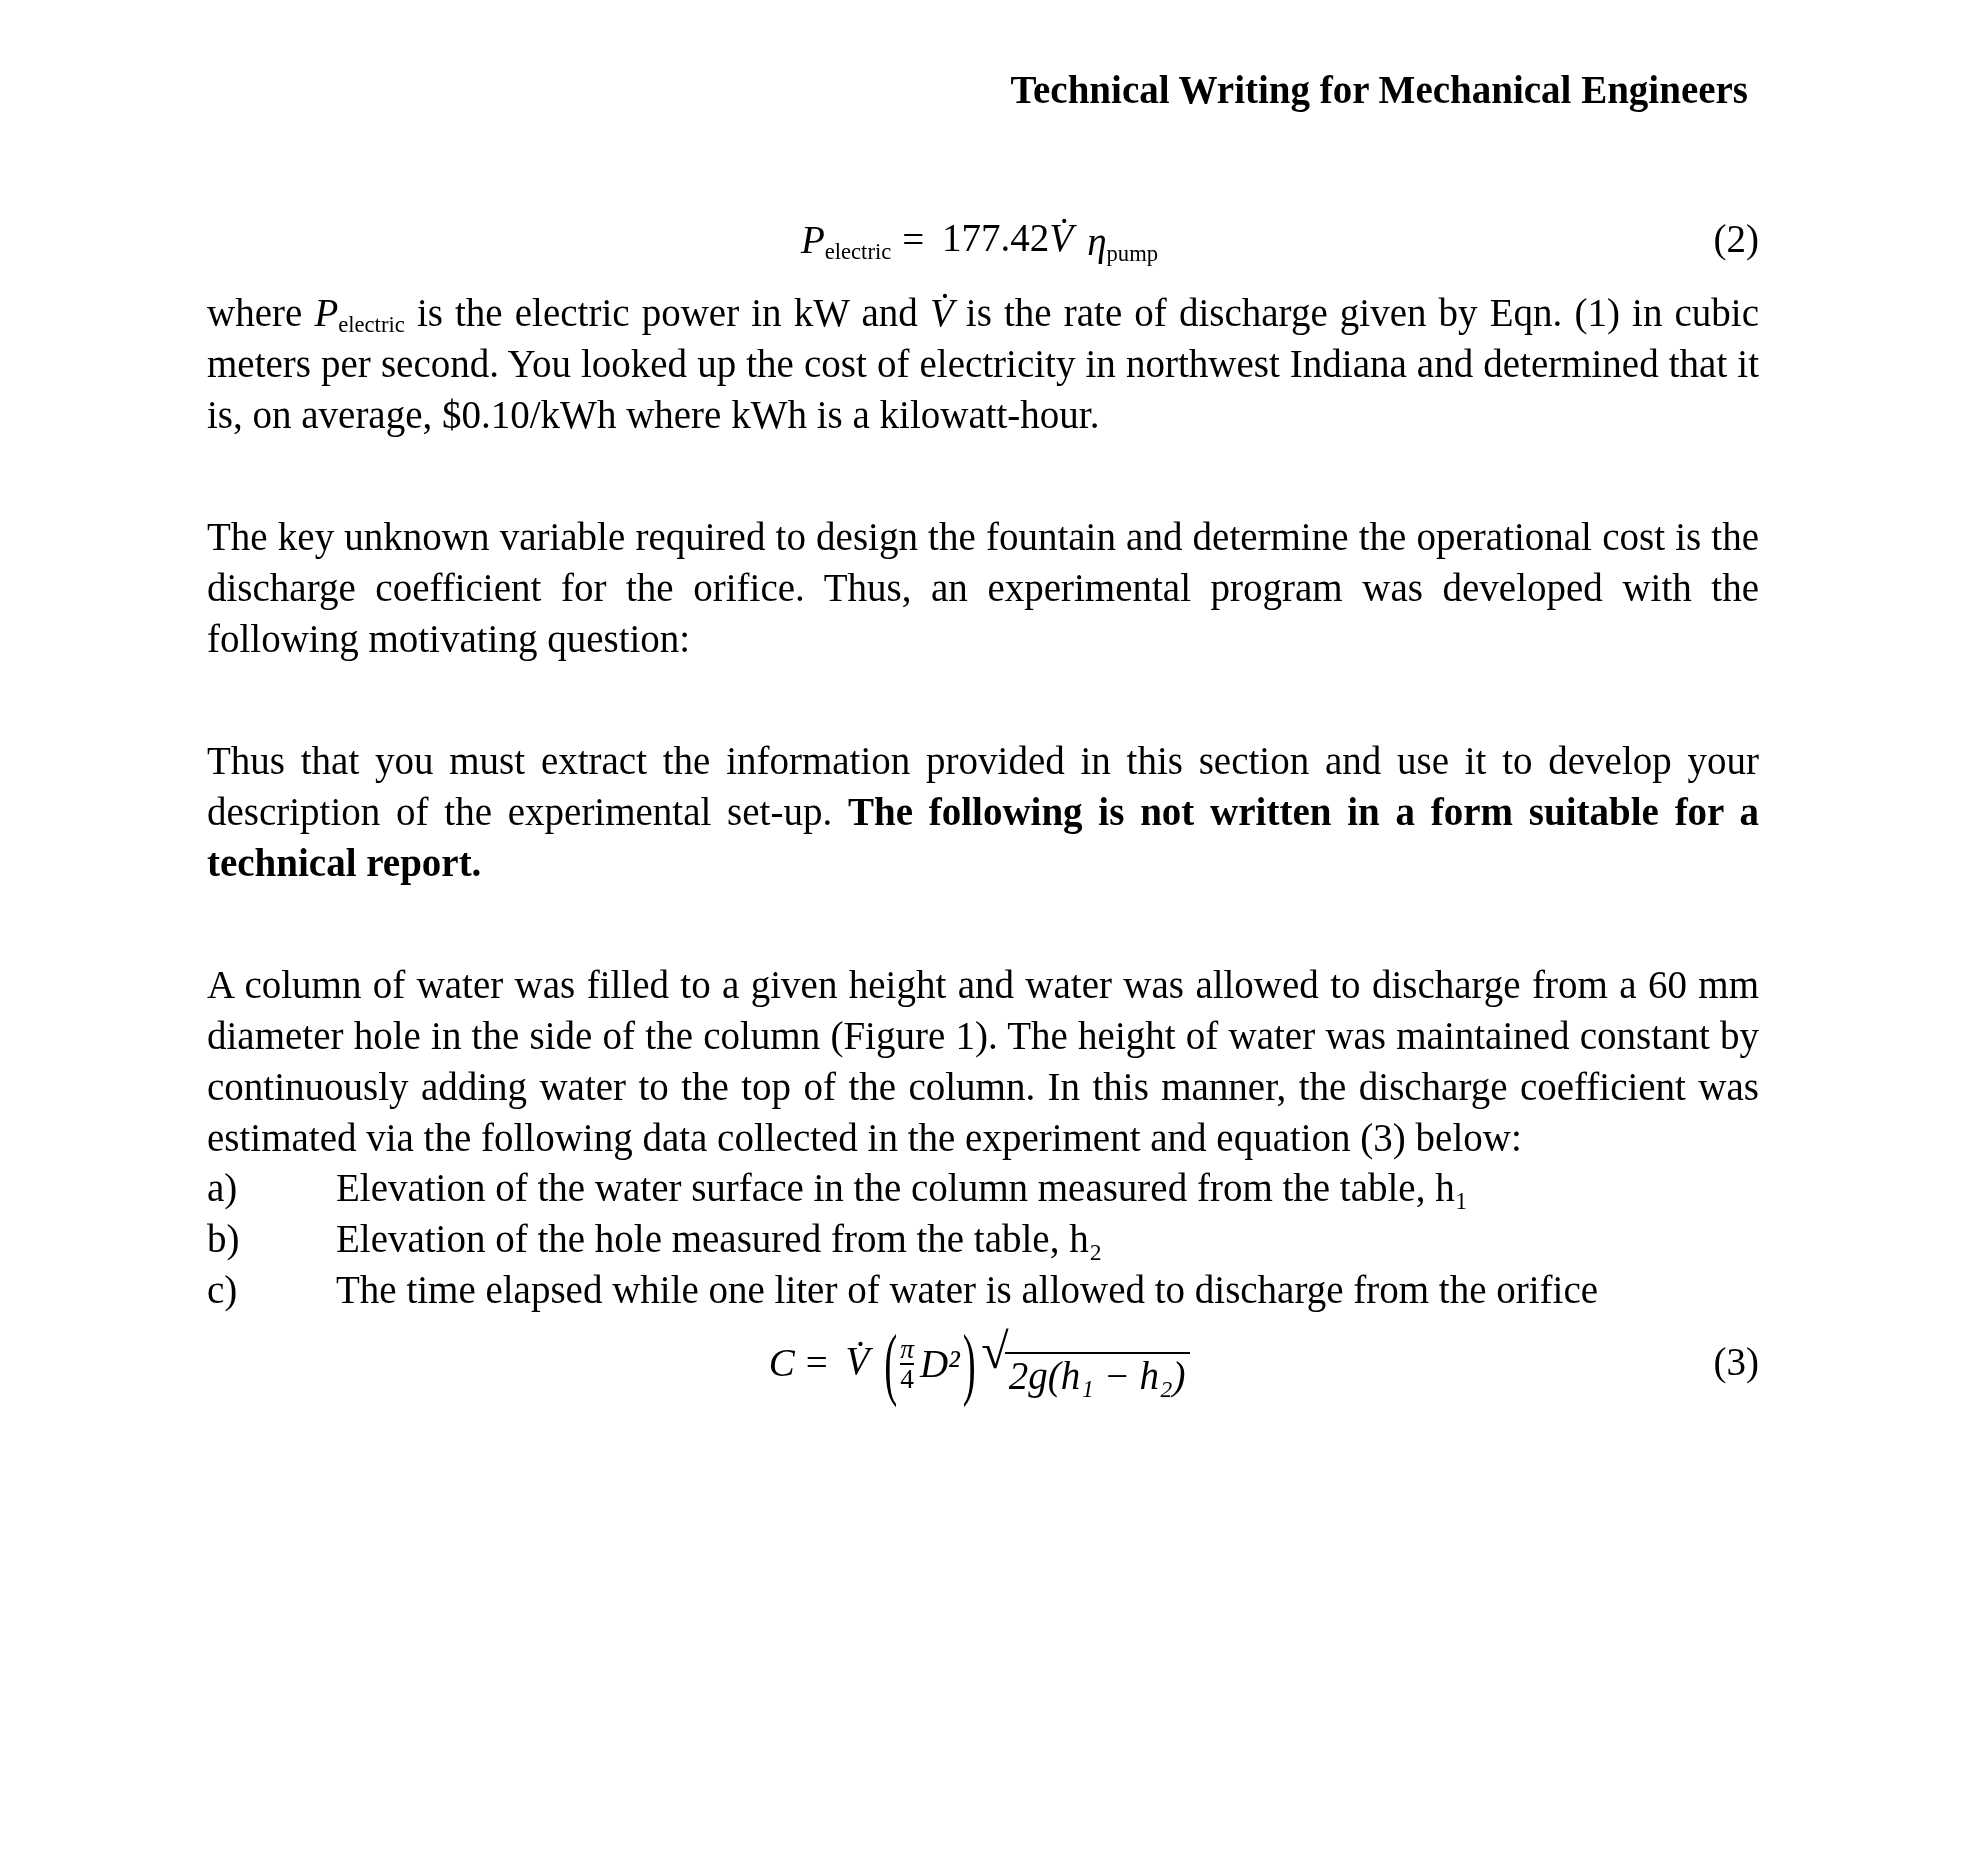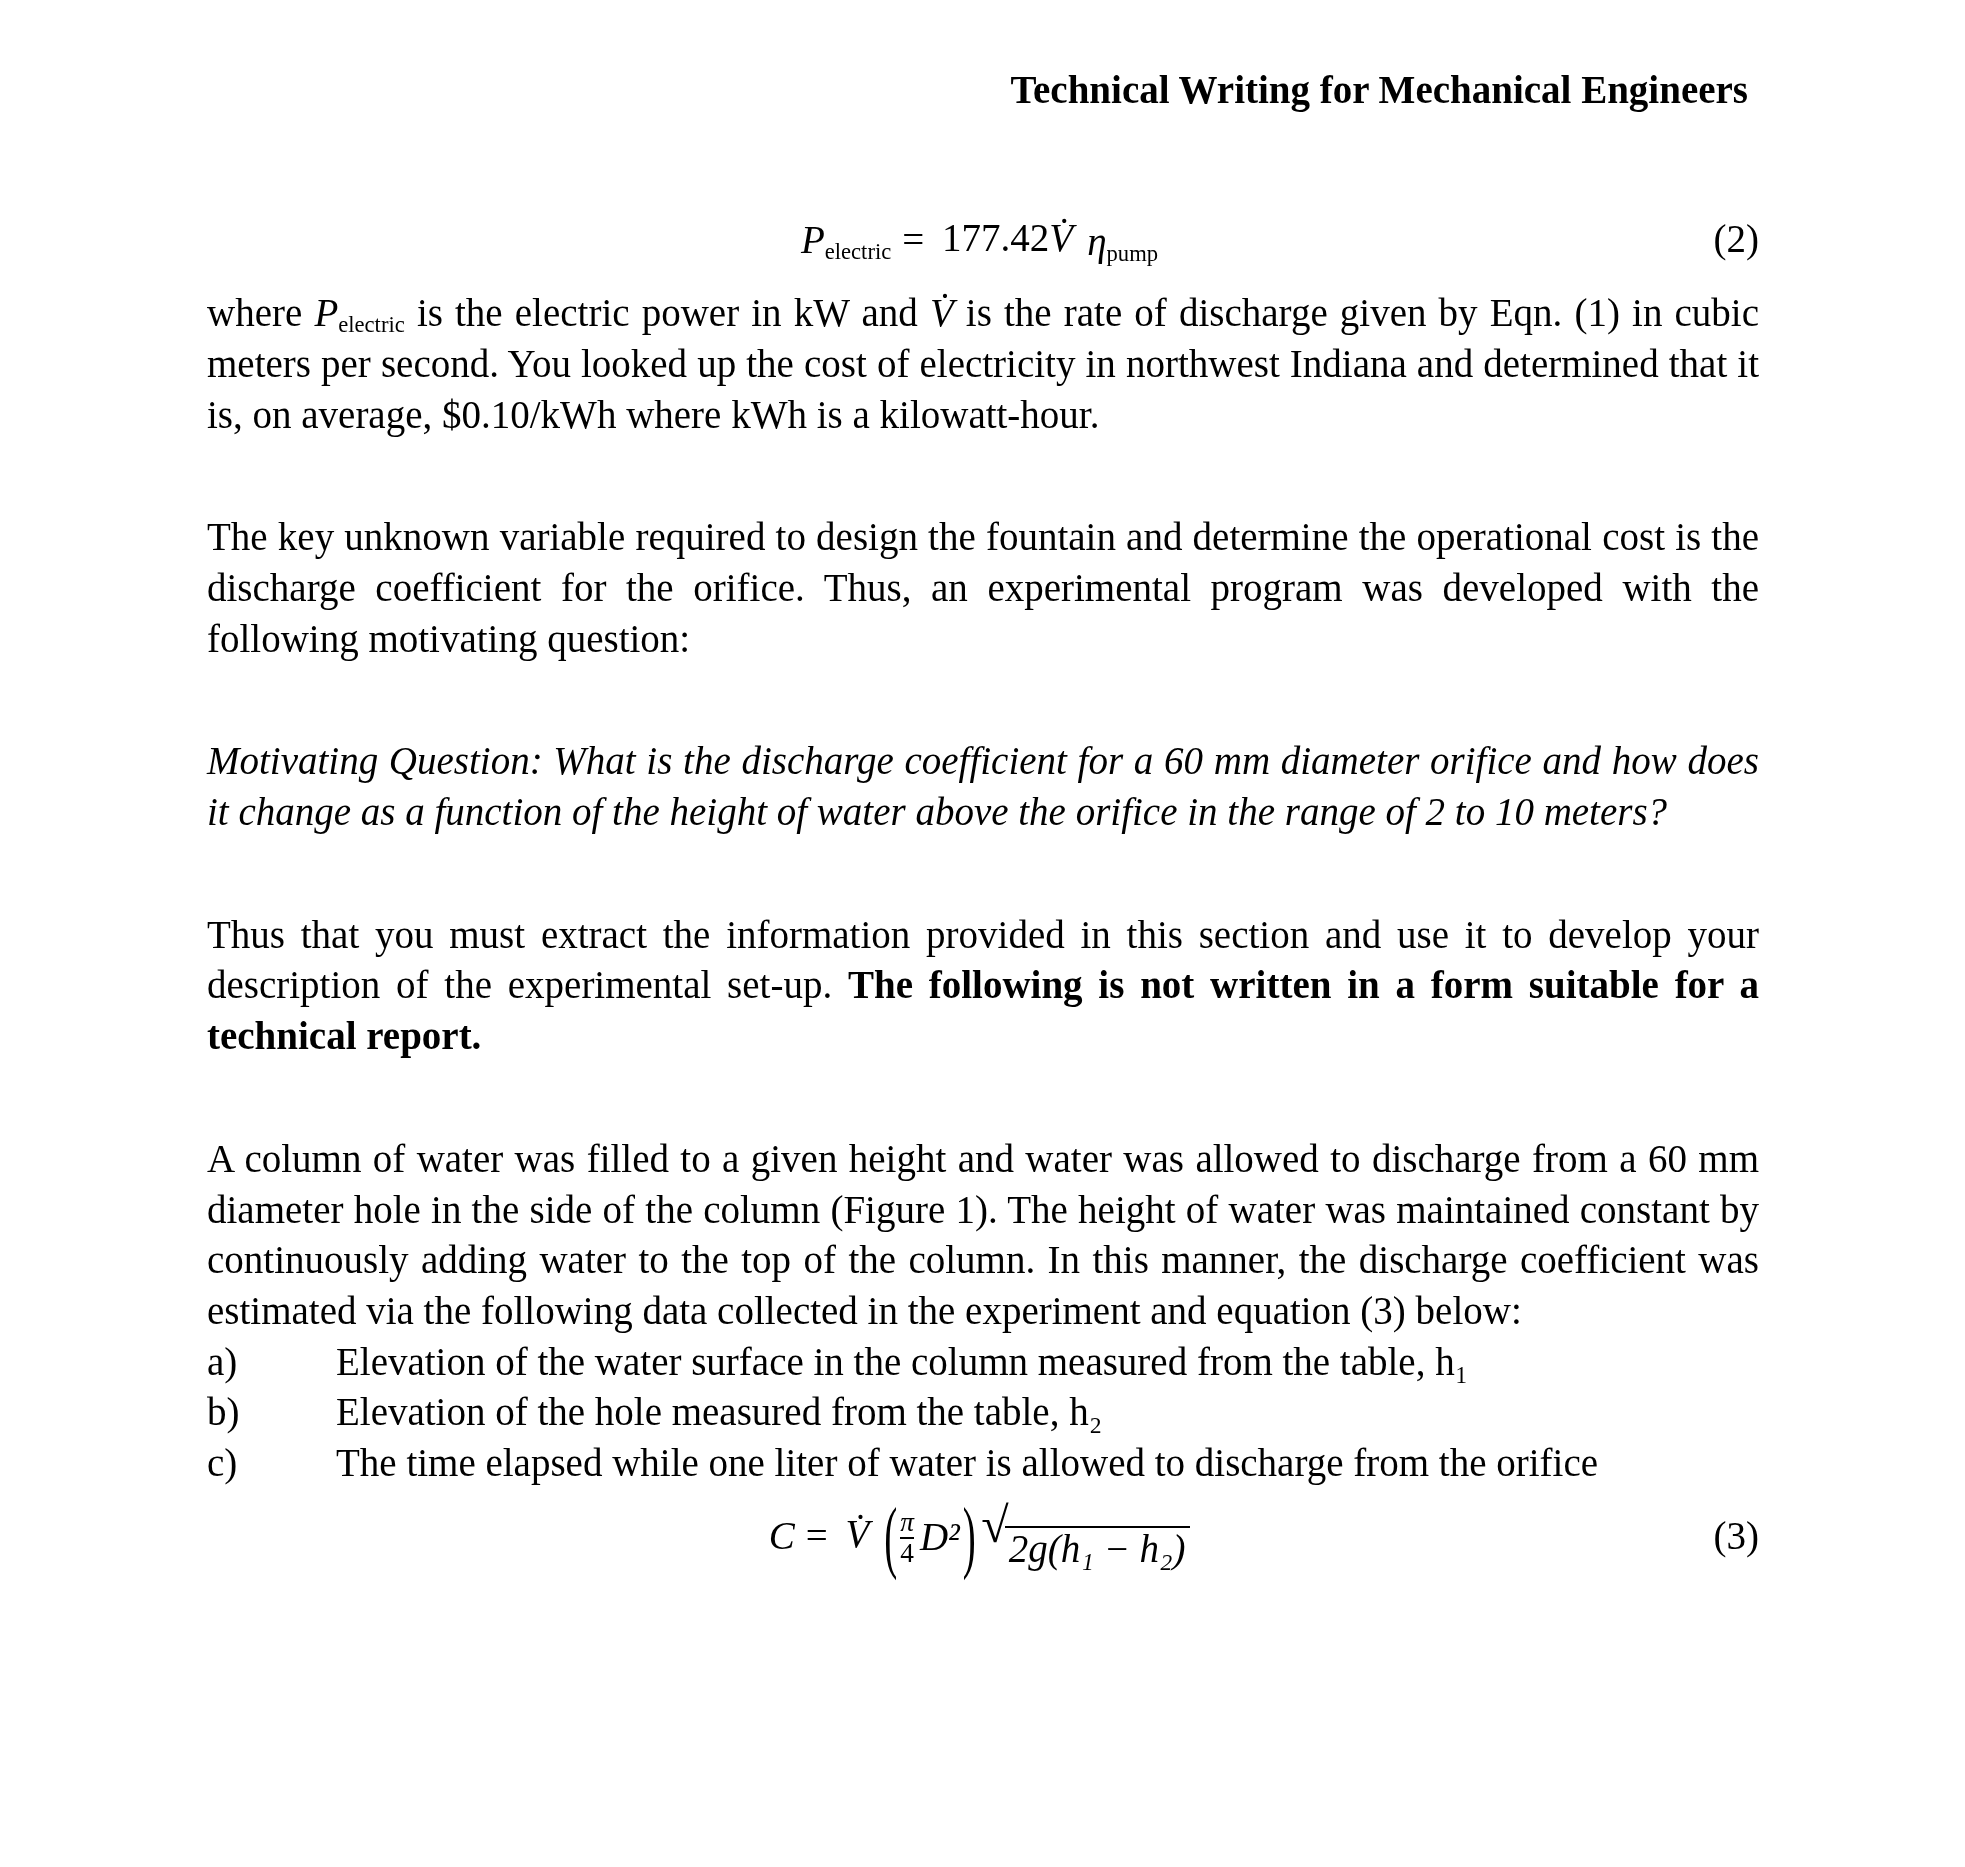--- a/index.html
+++ b/index.html
@@ -141,21 +141,20 @@
         <span class="den"><span class="var">η</span><sub class="msub">pump</sub></span>
       </span>
     </span>
     <span class="eqnum">(2)</span>
   </div>
 
   <p class="after-eq"><span>where </span><span class="var">P</span><sub class="msub">electric</sub><span> is the electric power in kW and </span><span class="var">V̇</span><span> is the rate of discharge given by Eqn. (1) in cubic meters per second. You looked up the cost of electricity in northwest Indiana and determined that it is, on average, $0.10/kWh where kWh is a kilowatt-hour.</span></p>
 
   <p>The key unknown variable required to design the fountain and determine the operational cost is the discharge coefficient for the orifice. Thus, an experimental program was developed with the following motivating question:</p>
 
-  <p class="italic">Motivating Question: What is the discharge coefficient for a 60 mm diameter orifice and how does it change as a function of the height of water above the orifice in the range of 2 to 10 meters?</p>
 
 
 
   <p class="p-tight"><span>Thus that you must extract the information provided in this section and use it to develop your description of the experimental set-up. </span><span class="bold">The following is not written in a form suitable for a technical report.</span></p>
 
   <p class="no-bottom">A column of water was filled to a given height and water was allowed to discharge from a 60 mm diameter hole in the side of the column (Figure 1).  The height of water was maintained constant by continuously adding water to the top of the column.  In this manner, the discharge coefficient was estimated via the following data collected in the experiment and equation (3) below:</p>
 
   <div class="list">
     <div class="li">
         <span class="li-label">a)</span>

